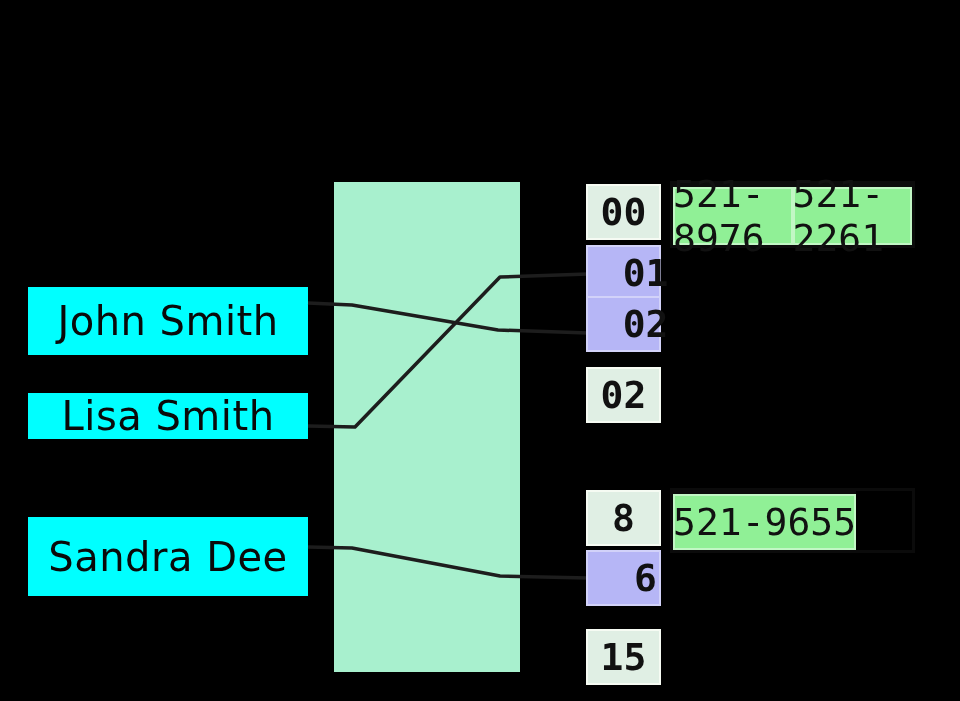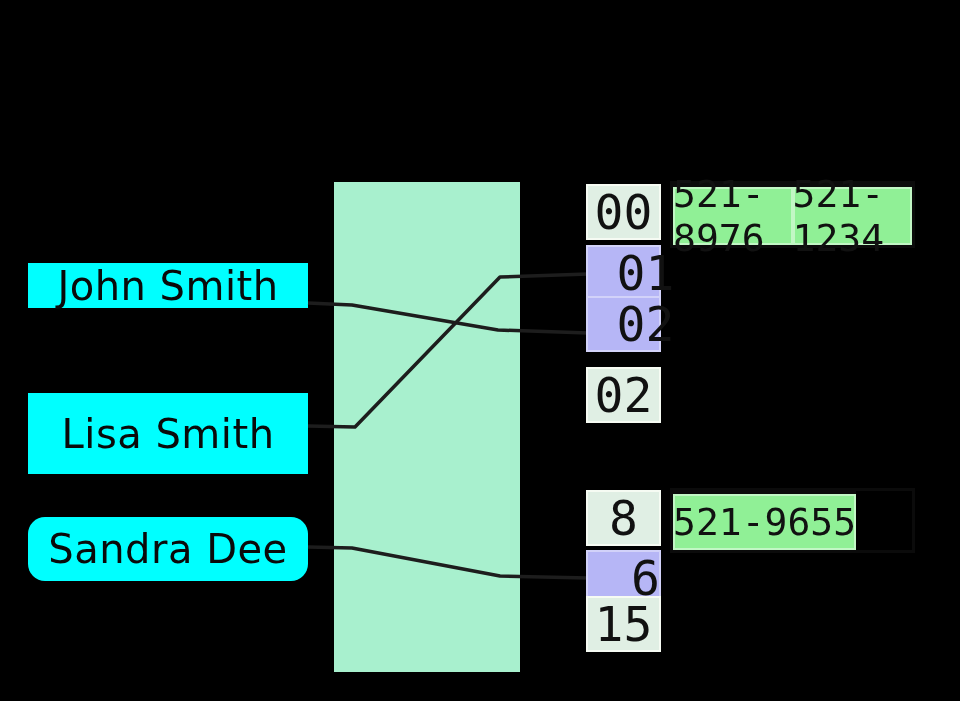--- a/index.html
+++ b/index.html
@@ -13,23 +13,23 @@
 
   
   .key-box {
     position: absolute;
     left: 28px; width: 280px;
     background: var(--key-fill, #00FFFF);
     display: flex; align-items: center; justify-content: center;
     font-size: 40px; color: #0a0a0a;
     letter-spacing: 0.5px;
   }
-  #key-john   { top: 263px; height: 45px; }
-  #key-lisa   { top: 393px; height: 81px; }
-  #key-sandra { top: 517px; height: 64px; border-radius: 17px; }
+  #key-john   { top: 287px; height: 68px; }
+  #key-lisa   { top: 393px; height: 46px; }
+  #key-sandra { top: 517px; height: 79px; }
 
   
   #hash-box {
     position: absolute;
     left: 334px; top: 182px;
     width: 186px; height: 490px;
     background: var(--hash-fill, #A8F0CE);
   }
 
   
@@ -46,21 +46,21 @@
     stroke-linecap: butt;
   }
 
   
   .index-cell {
     position: absolute;
     left: 586px; width: 75px; height: 56px;
     box-sizing: border-box;
     display: flex; align-items: center; justify-content: center;
     font-family: "DejaVu Sans Mono", "Liberation Mono", monospace;
-    font-size: 48px; color: #111;
+    font-size: 38px; color: #111; font-weight: bold;
   }
   .index-unused {
     background: var(--bucket-unused, #E0EFE4);
     border: 2px solid #F6FBF3;
   }
   .index-used {
     background: var(--bucket-used, #B6B6F6);
     border: 2px solid #D2D2F9;
     padding-left: 44px;
   }
@@ -110,26 +110,26 @@
   <polyline points="308,426 355,427 500,277 588,274"></polyline>
   <polyline points="308,547 352,548 500,576 588,578"></polyline>
 </svg>
 
 <div class="index-cell index-unused" style="top:184px">00</div>
 <div class="index-cell index-used" style="top:245px">01</div>
 <div class="index-cell index-used" style="top:296px">02</div>
 <div class="index-cell index-unused" style="top:367px">02</div>
 <div class="index-cell index-unused" style="top:490px">8</div>
 <div class="index-cell index-used" style="top:550px">6</div>
-<div class="index-cell index-unused" style="top:596px">15</div>
+<div class="index-cell index-unused" style="top:629px">15</div>
 
 <div class="value-group" id="value-group-a">
   <div class="value-cell value-empty"></div>
   <div class="value-cell value-filled">521-8976</div>
-  <div class="value-cell value-filled">521-1234</div>
+  <div class="value-cell value-filled">521-2261</div>
   <div class="value-cell value-empty"></div>
 </div>
 
 <div class="value-group" id="value-group-b">
   <div class="value-cell value-empty"></div>
   <div class="value-cell value-filled">521-9655</div>
   <div class="value-cell value-empty"></div>
 </div>
 
 </body></html>

